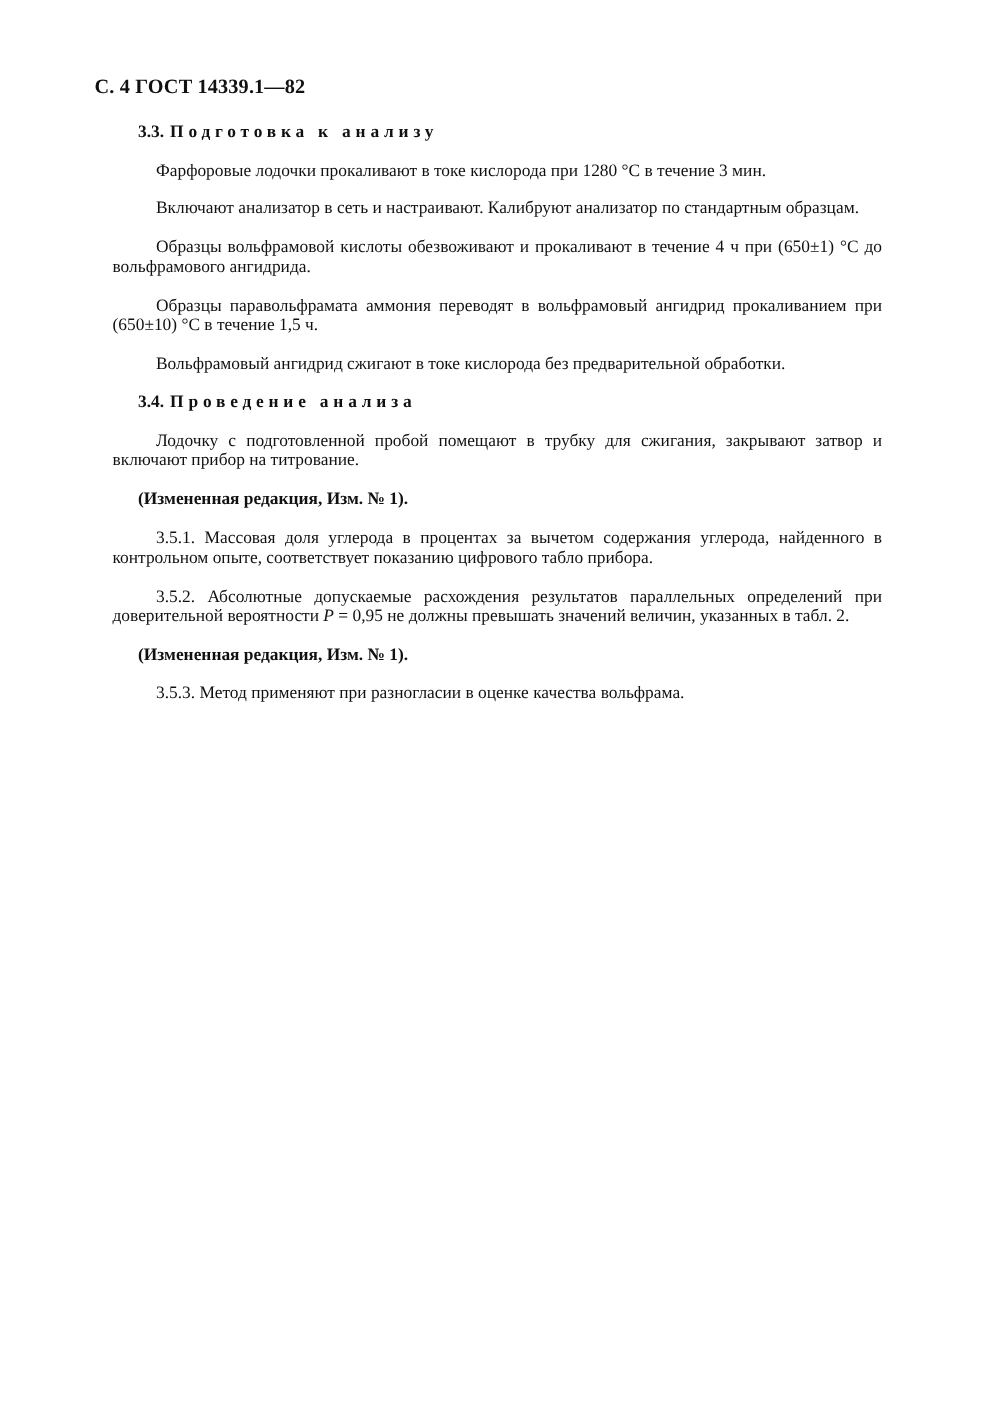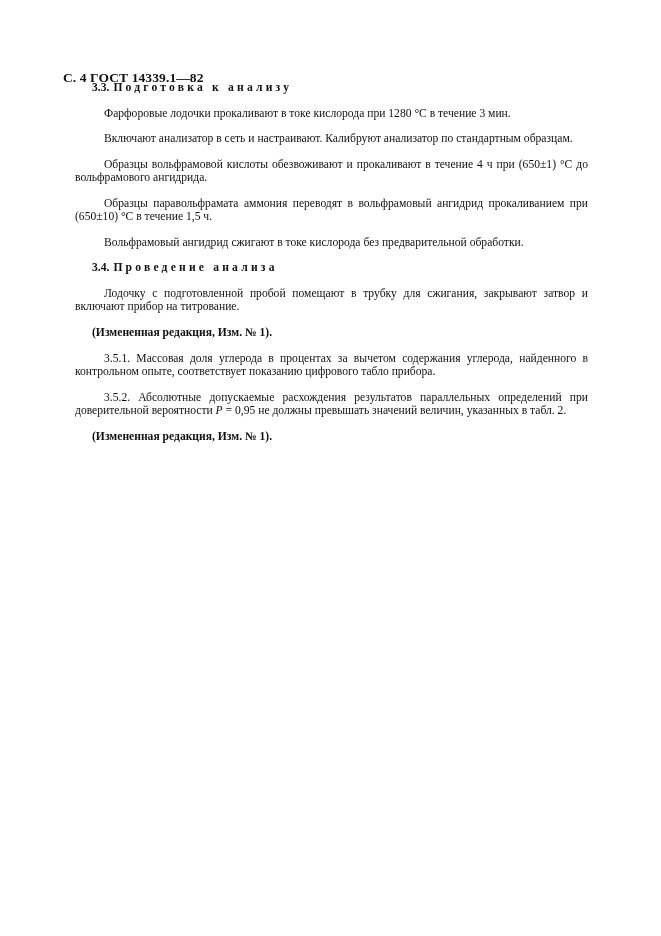--- a/index.html
+++ b/index.html
@@ -3,21 +3,21 @@
 <meta charset="utf-8">
 <style>
   html, body { margin: 0; padding: 0; background: #ffffff; }
   body {
     width: 661px; height: 936px; position: relative; overflow: hidden;
     font-family: "Liberation Serif", "DejaVu Serif", serif;
     color: #111111;
   }
   .page-header {
     position: absolute; left: 63px; top: 50px;
-    font-size: 13.5px; font-weight: bold; letter-spacing: 0.1px; margin-top: 20px;
+    font-size: 13.5px; font-weight: bold; letter-spacing: 0.1px;
   }
   .content {
     position: absolute; left: 63px; top: 81px; width: 537px;
     font-size: 11.6px; line-height: 13.55px;
   }
   .p {
     margin: 12px; text-indent: 29px; text-align: justify;
   }
   .heading {
     margin: 0; text-indent: 29px; letter-spacing: 3.2px; font-weight: bold;
@@ -41,14 +41,15 @@
   <p class="p">Образцы паравольфрамата аммония переводят в вольфрамовый ангидрид прокаливанием при (650±10) °С в течение 1,5 ч.</p>
   <p class="p">Вольфрамовый ангидрид сжигают в токе кислорода без предварительной обработки.</p>
 
   <p class="heading"><span class="num">3.4.</span><span>Проведение анализа</span></p>
   <p class="p">Лодочку с подготовленной пробой помещают в трубку для сжигания, закрывают затвор и включают прибор на титрование.</p>
   <p class="note">(Измененная редакция, Изм. № 1).</p>
 
   <p class="p">3.5.1. Массовая доля углерода в процентах за вычетом содержания углерода, найденного в контрольном опыте, соответствует показанию цифрового табло прибора.</p>
   <p class="p"><span>3.5.2. Абсолютные допускаемые расхождения результатов параллельных определений при доверительной вероятности </span><i>P</i><span> = 0,95 не должны превышать значений величин, указанных в табл. 2.</span></p>
   <p class="note">(Измененная редакция, Изм. № 1).</p>
+  <p class="p">3.5.3. Метод применяют при разногласии в оценке качества вольфрама.</p>
 
 </div>
 
 </body></html>

